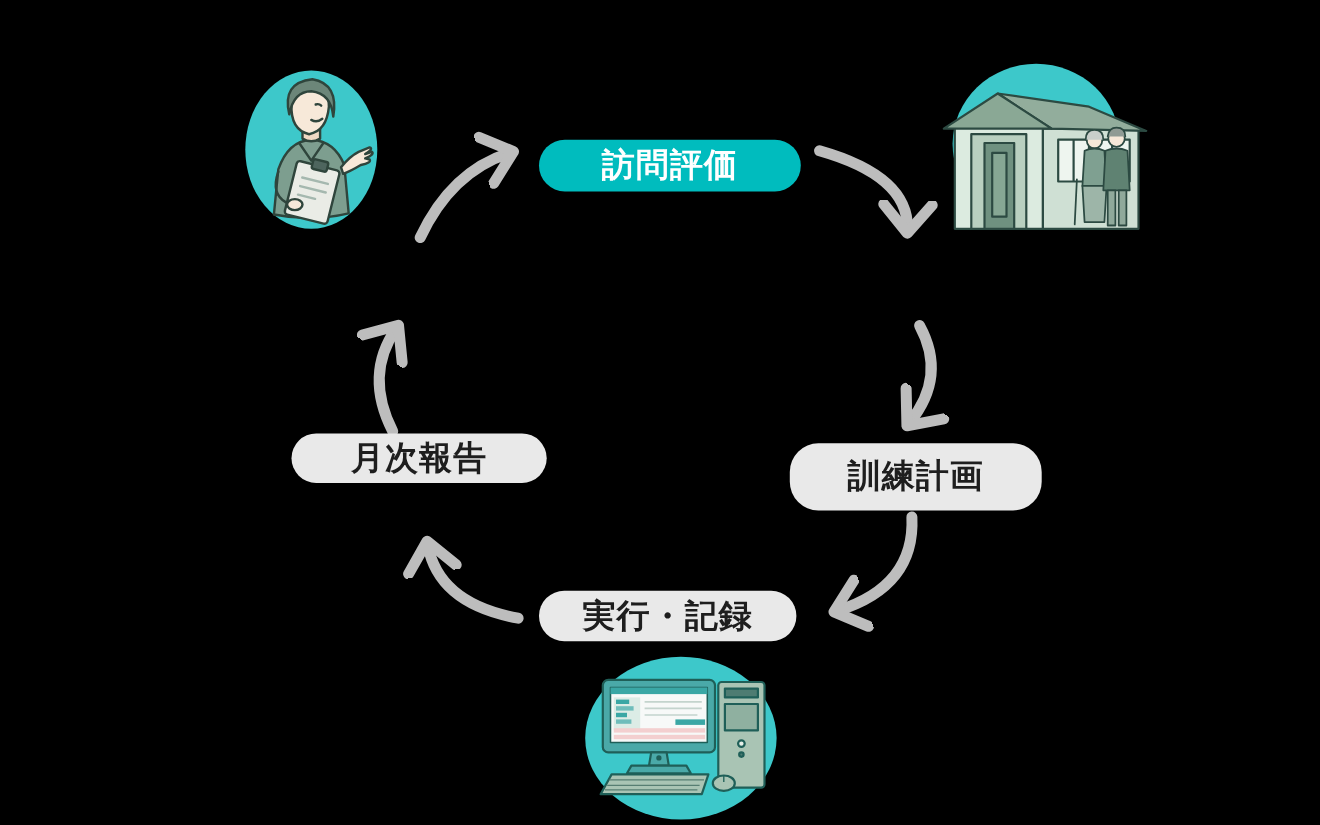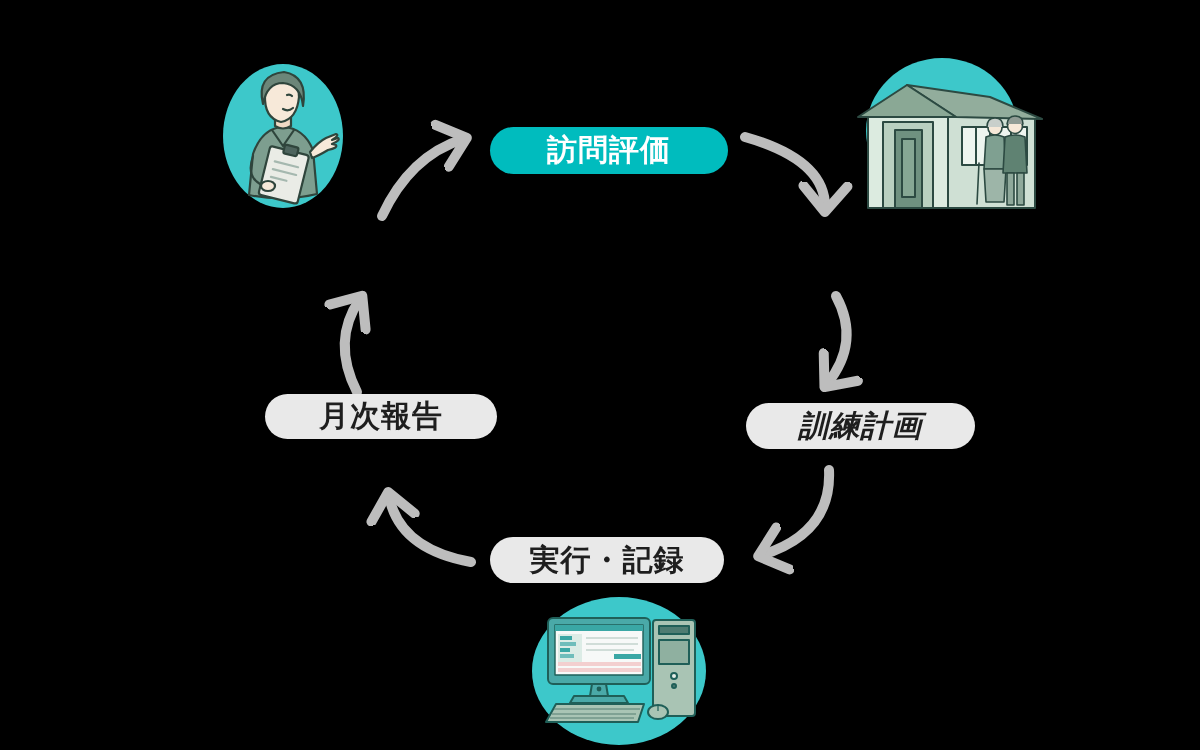--- a/index.html
+++ b/index.html
@@ -40,21 +40,21 @@
     font-weight:700;
     letter-spacing:1px;
     white-space:nowrap;
   }
   .node.active{
     background:var(--node-active);
     color:#ffffff;
   }
   .node-visit   {left:490px;top:110px;width:238px;height:47px;margin-top:17px;}
   .node-goal    {left:718px;top:241px;width:229px;height:47px;}
-  .node-plan    {left:746px;top:403px;width:229px;height:46px;font-style:italic;}
+  .node-plan    {left:718px;top:403px;width:229px;height:61px;}
   .node-record  {left:490px;top:537px;width:234px;height:46px;}
   .node-monthly {left:265px;top:394px;width:232px;height:45px;}
   .node-feedback{left:250px;top:240px;width:224px;height:45px;}
   .illu{position:absolute;}
   .illu-therapist{left:220px;top:62px;}
   .illu-home{left:850px;top:55px;}
   .illu-computer{left:522px;top:592px;}
 </style>
 </head>
 <body>

